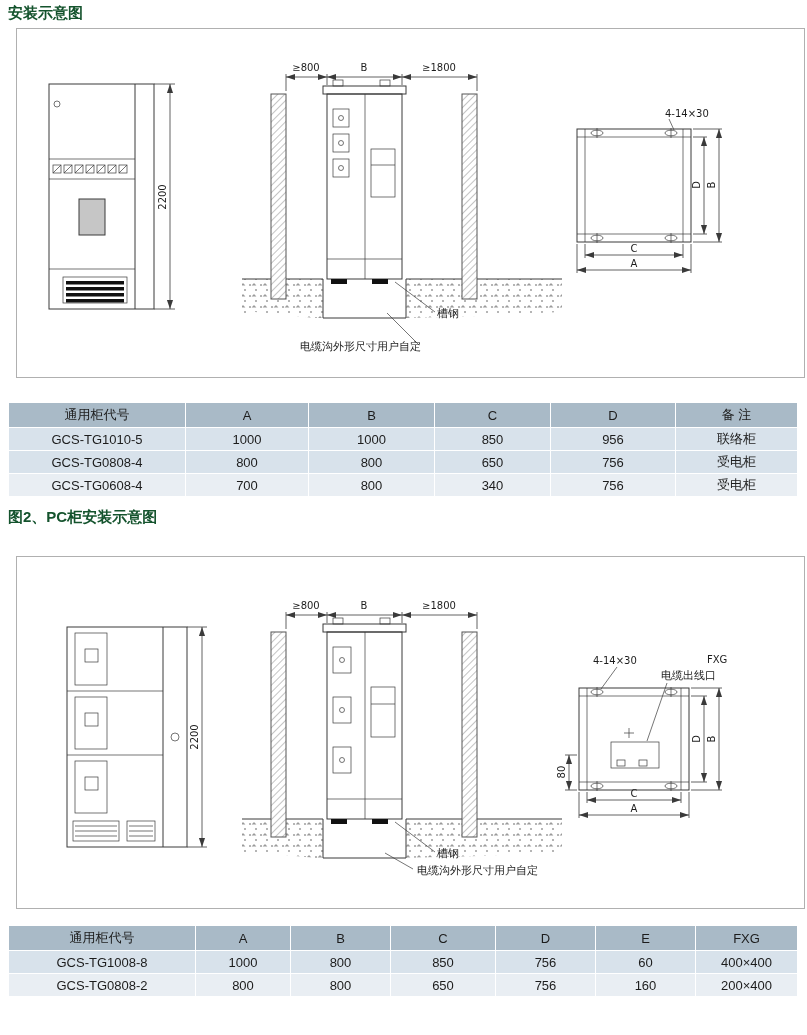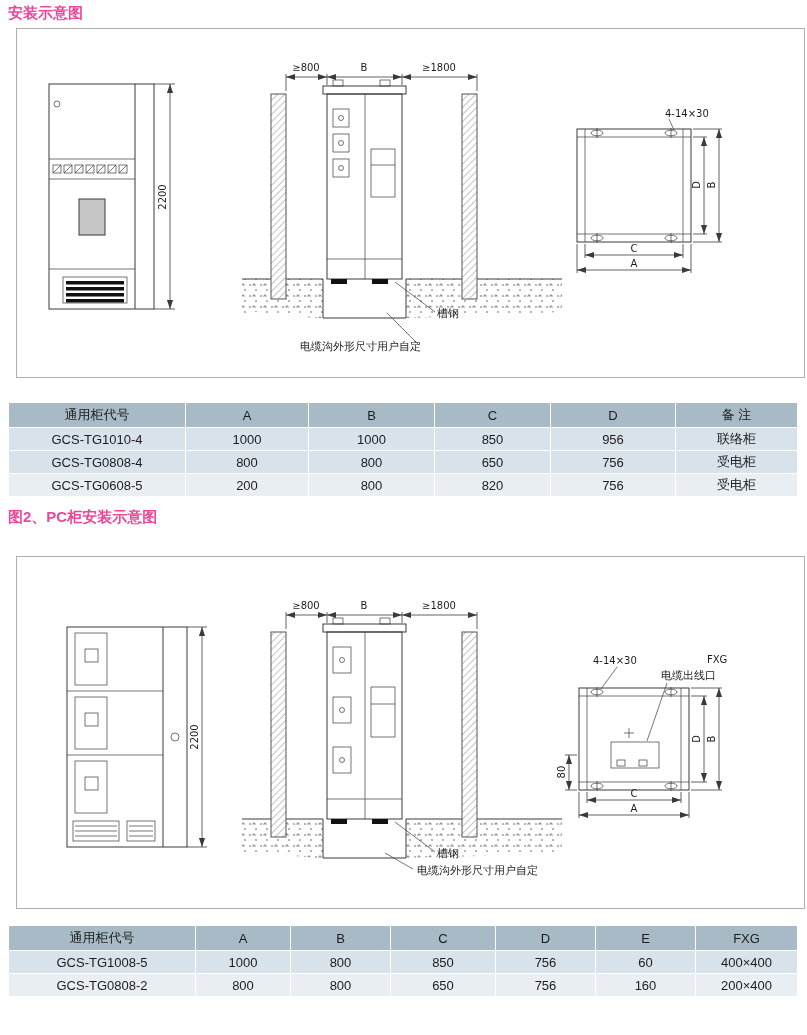--- a/index.html
+++ b/index.html
@@ -1,18 +1,18 @@
 <!DOCTYPE html>
 <html><head>
 <meta charset="utf-8">
 <style>
   html,body{margin:0;padding:0;background:#fff;}
   .page{position:relative;width:807px;height:1035px;background:#fff;
         font-family:"Liberation Sans",sans-serif;color:#1c1c1c;overflow:hidden;}
-  .sec-title{position:absolute;left:8px;font-size:15px;font-weight:bold;color:#ec4899;}
+  .sec-title{position:absolute;left:8px;font-size:15px;font-weight:bold;color:#14532d;}
   .t1{top:4px;}
   .t2{top:508px;}
   .dbox{position:absolute;left:16px;width:787px;border:1px solid #b0b0b0;background:#fff;}
   .b1{top:28px;height:348px;}
   .b2{top:556px;height:351px;}
   table.tbl{position:absolute;left:8px;border-collapse:collapse;width:789px;
             font-size:13px;text-align:center;table-layout:fixed;}
   .tb1{top:402px;}
   .tb2{top:925px;}
   .tbl th{background:#a9bac7;font-weight:normal;height:22px;border:1px solid #fff;padding:1px 2px;}
@@ -190,40 +190,40 @@
         <th>通用柜代号</th>
         <th>A</th>
         <th>B</th>
         <th>C</th>
         <th>D</th>
         <th>备 注</th>
       </tr>
     </thead>
     <tbody>
       <tr class="odd">
-        <td>GCS-TG1010-4</td>
+        <td>GCS-TG1010-5</td>
         <td>1000</td>
         <td>1000</td>
         <td>850</td>
         <td>956</td>
         <td>联络柜</td>
       </tr>
       <tr class="odd">
         <td>GCS-TG0808-4</td>
         <td>800</td>
         <td>800</td>
         <td>650</td>
         <td>756</td>
         <td>受电柜</td>
       </tr>
       <tr class="even">
-        <td>GCS-TG0608-5</td>
-        <td>200</td>
-        <td>800</td>
-        <td>820</td>
+        <td>GCS-TG0608-4</td>
+        <td>700</td>
+        <td>800</td>
+        <td>340</td>
         <td>756</td>
         <td>受电柜</td>
       </tr>
     </tbody>
   </table>
 
   <div class="sec-title t2">图2、PC柜安装示意图</div>
 
   <div class="dbox b2">
     <svg width="785" height="349" viewBox="0 0 785 349">
@@ -387,21 +387,21 @@
         <th>A</th>
         <th>B</th>
         <th>C</th>
         <th>D</th>
         <th>E</th>
         <th>FXG</th>
       </tr>
     </thead>
     <tbody>
       <tr class="odd">
-        <td>GCS-TG1008-5</td>
+        <td>GCS-TG1008-8</td>
         <td>1000</td>
         <td>800</td>
         <td>850</td>
         <td>756</td>
         <td>60</td>
         <td>400×400</td>
       </tr>
       <tr class="even">
         <td>GCS-TG0808-2</td>
         <td>800</td>

